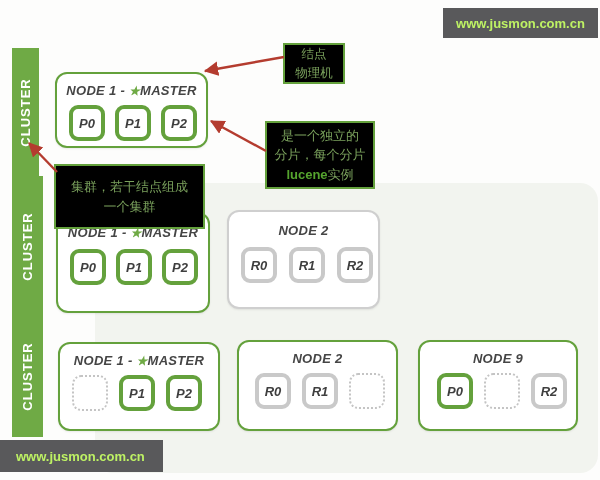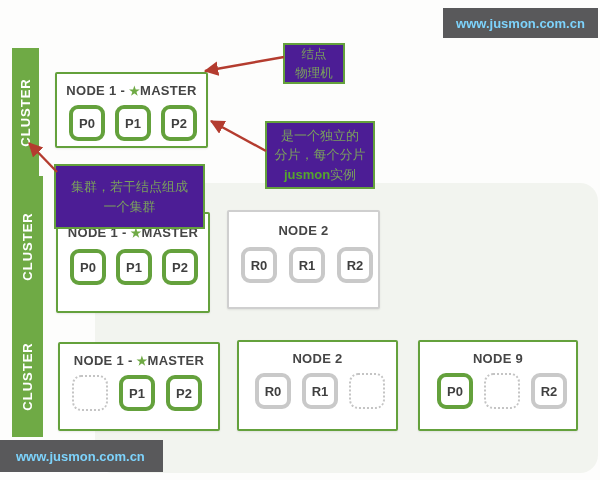--- a/index.html
+++ b/index.html
@@ -19,42 +19,42 @@
     background:#f2f4ef;border-radius:18px;}
   
   .band{position:absolute;background:var(--green);display:flex;align-items:center;justify-content:center;}
   .band-label{color:#fff;font-weight:bold;font-size:13px;letter-spacing:1px;
     transform:rotate(-90deg);white-space:nowrap;}
   .band1{left:12px;top:48px;width:27px;height:128px;}
   .band2{left:12px;top:176px;width:31px;height:140px;}
   .band3{left:12px;top:316px;width:31px;height:121px;}
   
   .node{position:absolute;background:#fff;border:2px solid var(--green-border);
-    border-radius:2px;box-shadow:0 1px 2px rgba(0,0,0,.08);}
+    border-radius:12px;box-shadow:0 1px 2px rgba(0,0,0,.08);font-style:italic;}
   .node.gray-node{border-color:#cfcfcf;}
   .node-title{text-align:center;font-weight:bold;font-size:13px;color:var(--dark);
     letter-spacing:.3px;margin-top:9px;white-space:nowrap;}
   .star{color:var(--green);font-size:12px;}
   .shards{display:flex;gap:10px;padding-left:12px;margin-top:7px;}
   .shard{width:36px;height:36px;border-radius:9px;background:#fff;
     display:flex;align-items:center;justify-content:center;
     font-weight:bold;font-size:13px;color:#3f3f3f;}
   .shard.primary{border:4px solid var(--green-border);}
   .shard.replica{border:4px solid var(--gray);}
   .shard.empty{border:2px dotted #c4c4c4;background:transparent;}
   
-  .callout{position:absolute;background:#4c1d95;border:2px solid var(--green-border);
+  .callout{position:absolute;background:#000000;border:2px solid var(--green-border);
     text-align:center;color:var(--ann-green);font-size:13px;line-height:1.5;
     display:flex;flex-direction:column;justify-content:center;}
   .callout .hl{color:var(--lucene);font-weight:bold;}
   .callout-node{left:283px;top:43px;width:62px;height:41px;font-size:12.5px;line-height:1.45;}
   .callout-shard{left:265px;top:121px;width:110px;height:68px;}
   .callout-cluster{left:54px;top:164px;width:151px;height:65px;}
   
-  .banner{position:absolute;background:var(--banner);color:#7dd3fc;font-weight:bold;
+  .banner{position:absolute;background:var(--banner);color:#bef264;font-weight:bold;
     font-size:13px;display:flex;align-items:center;}
   .banner-top{left:443px;top:8px;width:155px;height:30px;justify-content:center;}
   .banner-bottom{left:0;top:440px;width:163px;height:32px;padding-left:16px;}
   
   svg.arrows{position:absolute;left:0;top:0;width:600px;height:480px;pointer-events:none;}
   .arrow-line{stroke:var(--red);stroke-width:2.4px;}
   .arrow-head{fill:var(--red);}
 </style>
 </head>
 <body>
@@ -164,21 +164,21 @@
   </div>
 
   <div class="callout callout-node">
     <div>结点</div>
     <div>物理机</div>
   </div>
 
   <div class="callout callout-shard">
     <div>是一个独立的</div>
     <div>分片，每个分片</div>
-    <div><span class="hl">jusmon</span><span>实例</span></div>
+    <div><span class="hl">lucene</span><span>实例</span></div>
   </div>
 
   <div class="callout callout-cluster">
     <div>集群，若干结点组成</div>
     <div>一个集群</div>
   </div>
 
   <svg class="arrows" viewBox="0 0 600 480">
     <defs>
       <marker id="arr" markerWidth="8" markerHeight="8" refX="5.5" refY="3" orient="auto">

